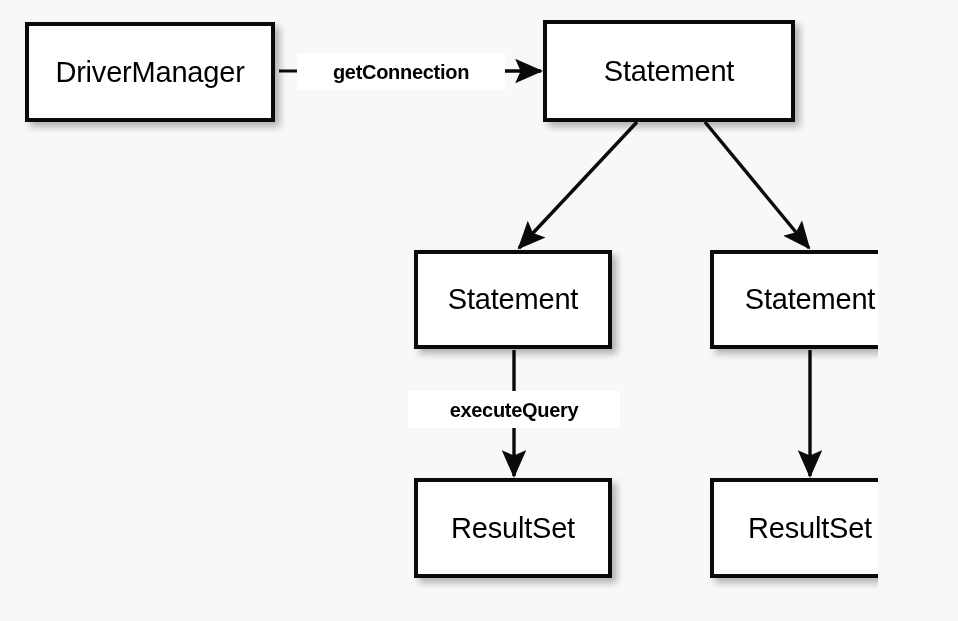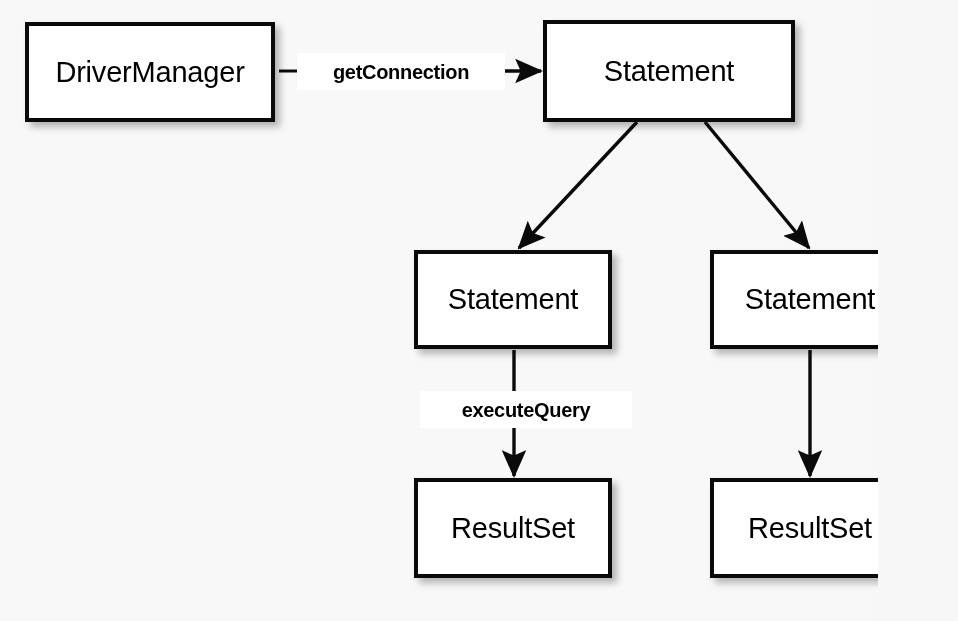--- a/index.html
+++ b/index.html
@@ -104,15 +104,15 @@
     <span class="node-label">ResultSet</span>
   </div>
 
   <div class="node" style="left:710px; top:478px; width:200px; height:100px;">
     <span class="node-label">ResultSet</span>
   </div>
 
   <div class="edge-label" style="left:297px; top:53px; width:208px; height:37px;">getConnection</div>
 
 
-  <div class="edge-label" style="left:420px; top:391px; width:212px; height:37px;">executeQuery</div>
+  <div class="edge-label" style="left:408px; top:391px; width:212px; height:37px;">executeQuery</div>
 
 </div>
 
 </body></html>

